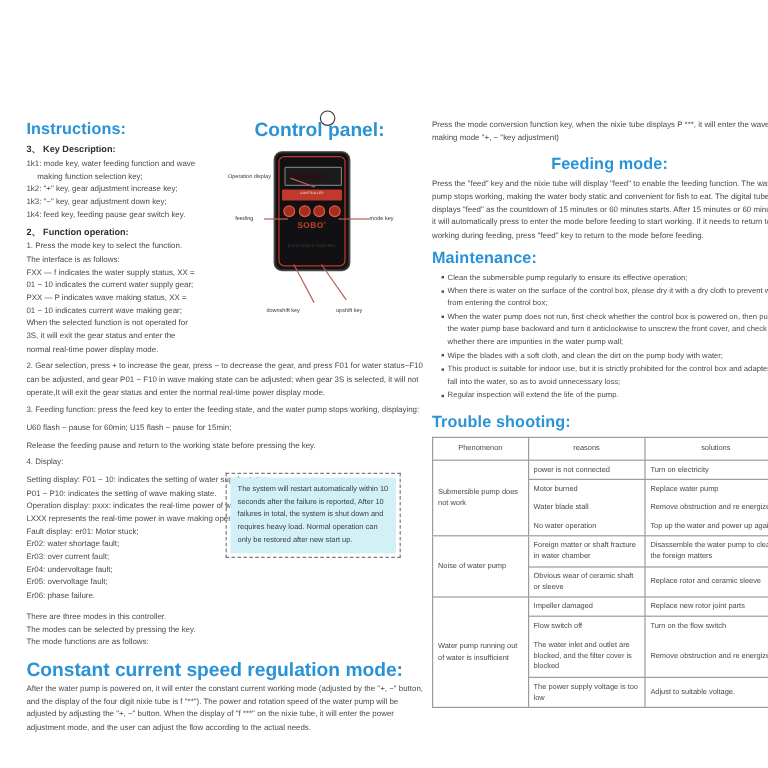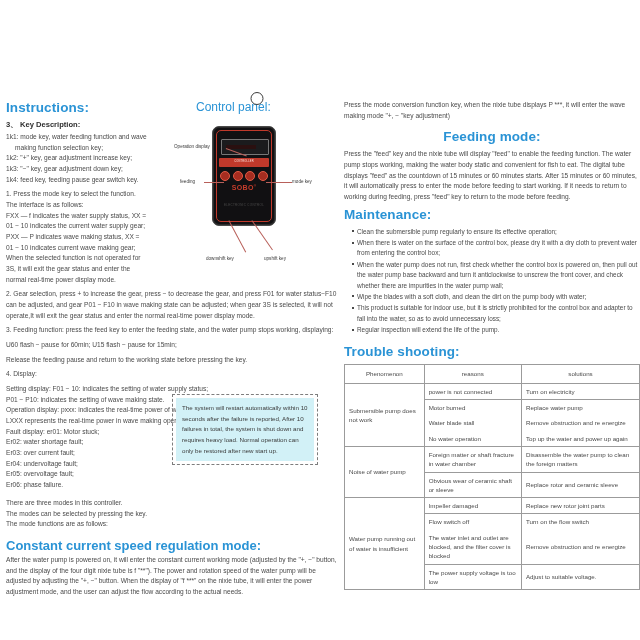--- a/index.html
+++ b/index.html
@@ -7,36 +7,36 @@
     width:640px;height:640px;
     background:#ffffff;
     font-family:"Liberation Sans", sans-serif;
     color:#3a3a3a;
     overflow:hidden;
   }
   .page{
     position:relative;
     width:640px;height:640px;
     box-sizing:border-box;
-    padding:100px 6px 0 6px;
+    padding:100px 6px 0 22px;
   }
   .columns{display:flex;align-items:flex-start;gap:0;}
   .col-left{width:334px;flex:0 0 334px;position:relative;}
   .col-right{width:296px;flex:0 0 296px;padding-left:4px;}
 
   h1.sec{
     color:#2a93d5;
     font-size:13.5px;
     font-weight:bold;
     margin:0 0 5px 0;
     letter-spacing:0.1px;
   }
   h2.sub{
     color:#2a93d5;
-    font-size:13px;
+    font-size:16px;
     font-weight:bold;
     margin:7px 0 2px 0;
   }
   .numhead{
     font-size:7.6px;
     font-weight:bold;
     color:#2f2f2f;
     margin:4px 0 2px 0;
   }
   p.body,div.body{
@@ -49,22 +49,22 @@
   .indent{padding-left:9px;}
 
   
   .panel-wrap{
     position:absolute;
     left:168px;top:0px;
     width:166px;height:175px;
   }
   .panel-title{
     color:#2a93d5;
-    font-size:12px;
-    font-weight:normal;
+    font-size:16px;
+    font-weight:bold;
     margin:0 0 6px 22px;
   }
   .device{
     position:absolute;
     left:38px;top:26px;
     width:62px;height:98px;
     background:#111012;
     border:1.4px solid #4a4a4a;
     border-radius:7px;
     box-shadow:0 0 0 1px #2b2b2b inset;
@@ -200,20 +200,21 @@
 
       <div class="numhead">3、 Key Description:</div>
       <div class="body tight">
         <div>1k1: mode key, water feeding function and wave</div>
         <div class="indent">making function selection key;</div>
         <div>1k2: "+" key, gear adjustment increase key;</div>
         <div>1k3: "−" key, gear adjustment down key;</div>
         <div>1k4: feed key, feeding pause gear switch key.</div>
       </div>
 
+      <div class="numhead">2、 Function operation:</div>
       <div class="body">
         <div>1. Press the mode key to select the function.</div>
         <div>The interface is as follows:</div>
         <div>FXX — f indicates the water supply status, XX =</div>
         <div>01 − 10 indicates the current water supply gear;</div>
         <div>PXX — P indicates wave making status, XX =</div>
         <div>01 − 10 indicates current wave making gear;</div>
         <div>When the selected function is not operated for</div>
         <div>3S, it will exit the gear status and enter the</div>
         <div>normal real-time power display mode.</div>

